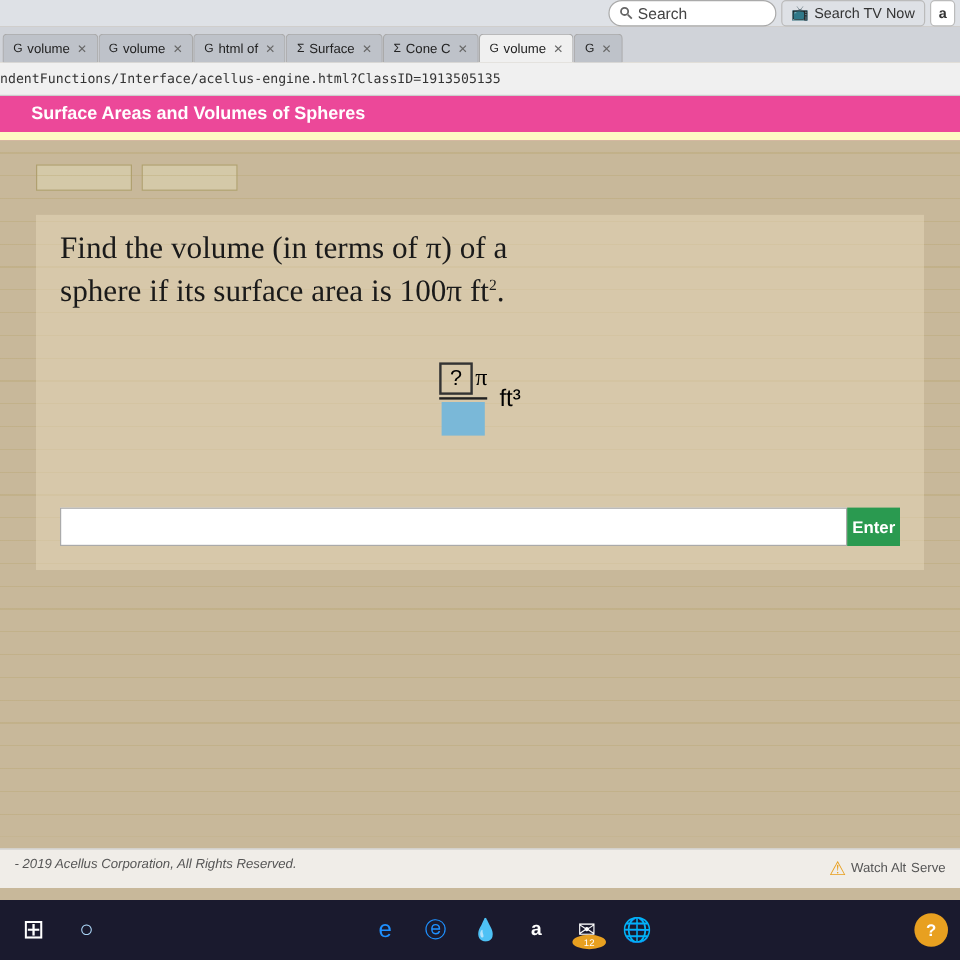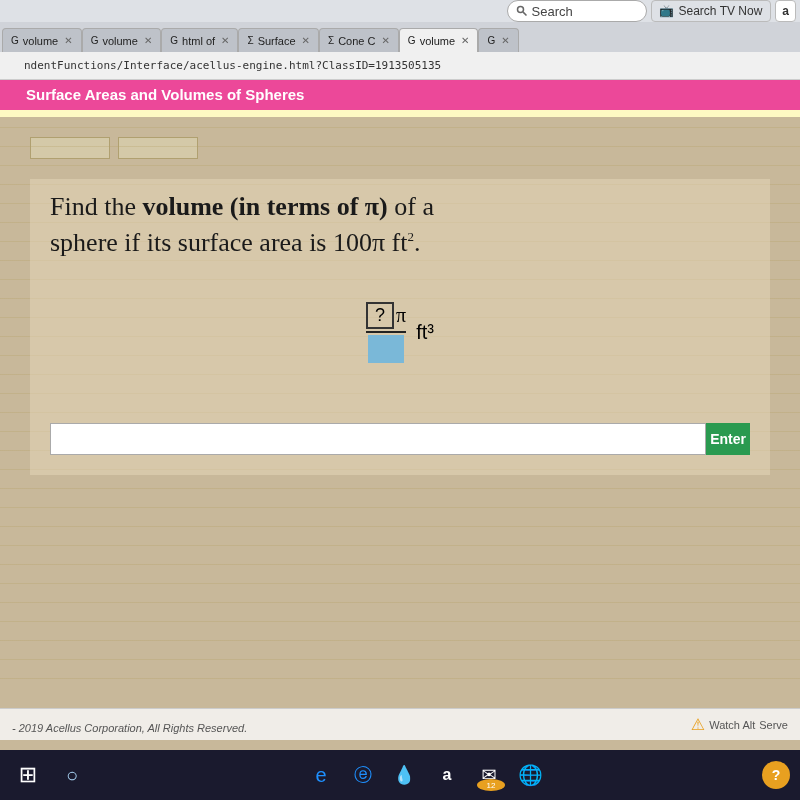--- a/index.html
+++ b/index.html
@@ -118,21 +118,21 @@
     .tab-icon {
       font-size: 10px;
     }
 
     
     .address-bar {
       height: 28px;
       background: #f0f0f0;
       display: flex;
       align-items: center;
-      padding: 0 24px;
+      padding: 0 0;
       border-bottom: 1px solid #ccc;
     }
 
     .address-text {
       font-size: 11px;
       color: #333;
       font-family: monospace;
     }
 
     
@@ -194,21 +194,21 @@
     
     .question-text {
       font-size: 26px;
       color: #1a1a1a;
       line-height: 1.4;
       margin-bottom: 40px;
       font-family: Georgia, serif;
     }
 
     .question-text .bold {
-      font-weight: bold;
+      font-weight: normal;
     }
 
     
     .math-area {
       display: flex;
       justify-content: center;
       margin-bottom: 60px;
     }
 
     .fraction-container {
@@ -287,21 +287,21 @@
       font-size: 14px;
       font-weight: bold;
       cursor: pointer;
     }
 
     
     .page-footer {
       background: #f0ede8;
       padding: 6px 12px;
       display: flex;
-      align-items: flex-end;
+      align-items: flex-start;
       justify-content: space-between;
       border-top: 1px solid #ccc;
       position: absolute;
       bottom: 60px;
       left: 0;
       right: 0;
     }
 
     .footer-text {
       font-size: 11px;

